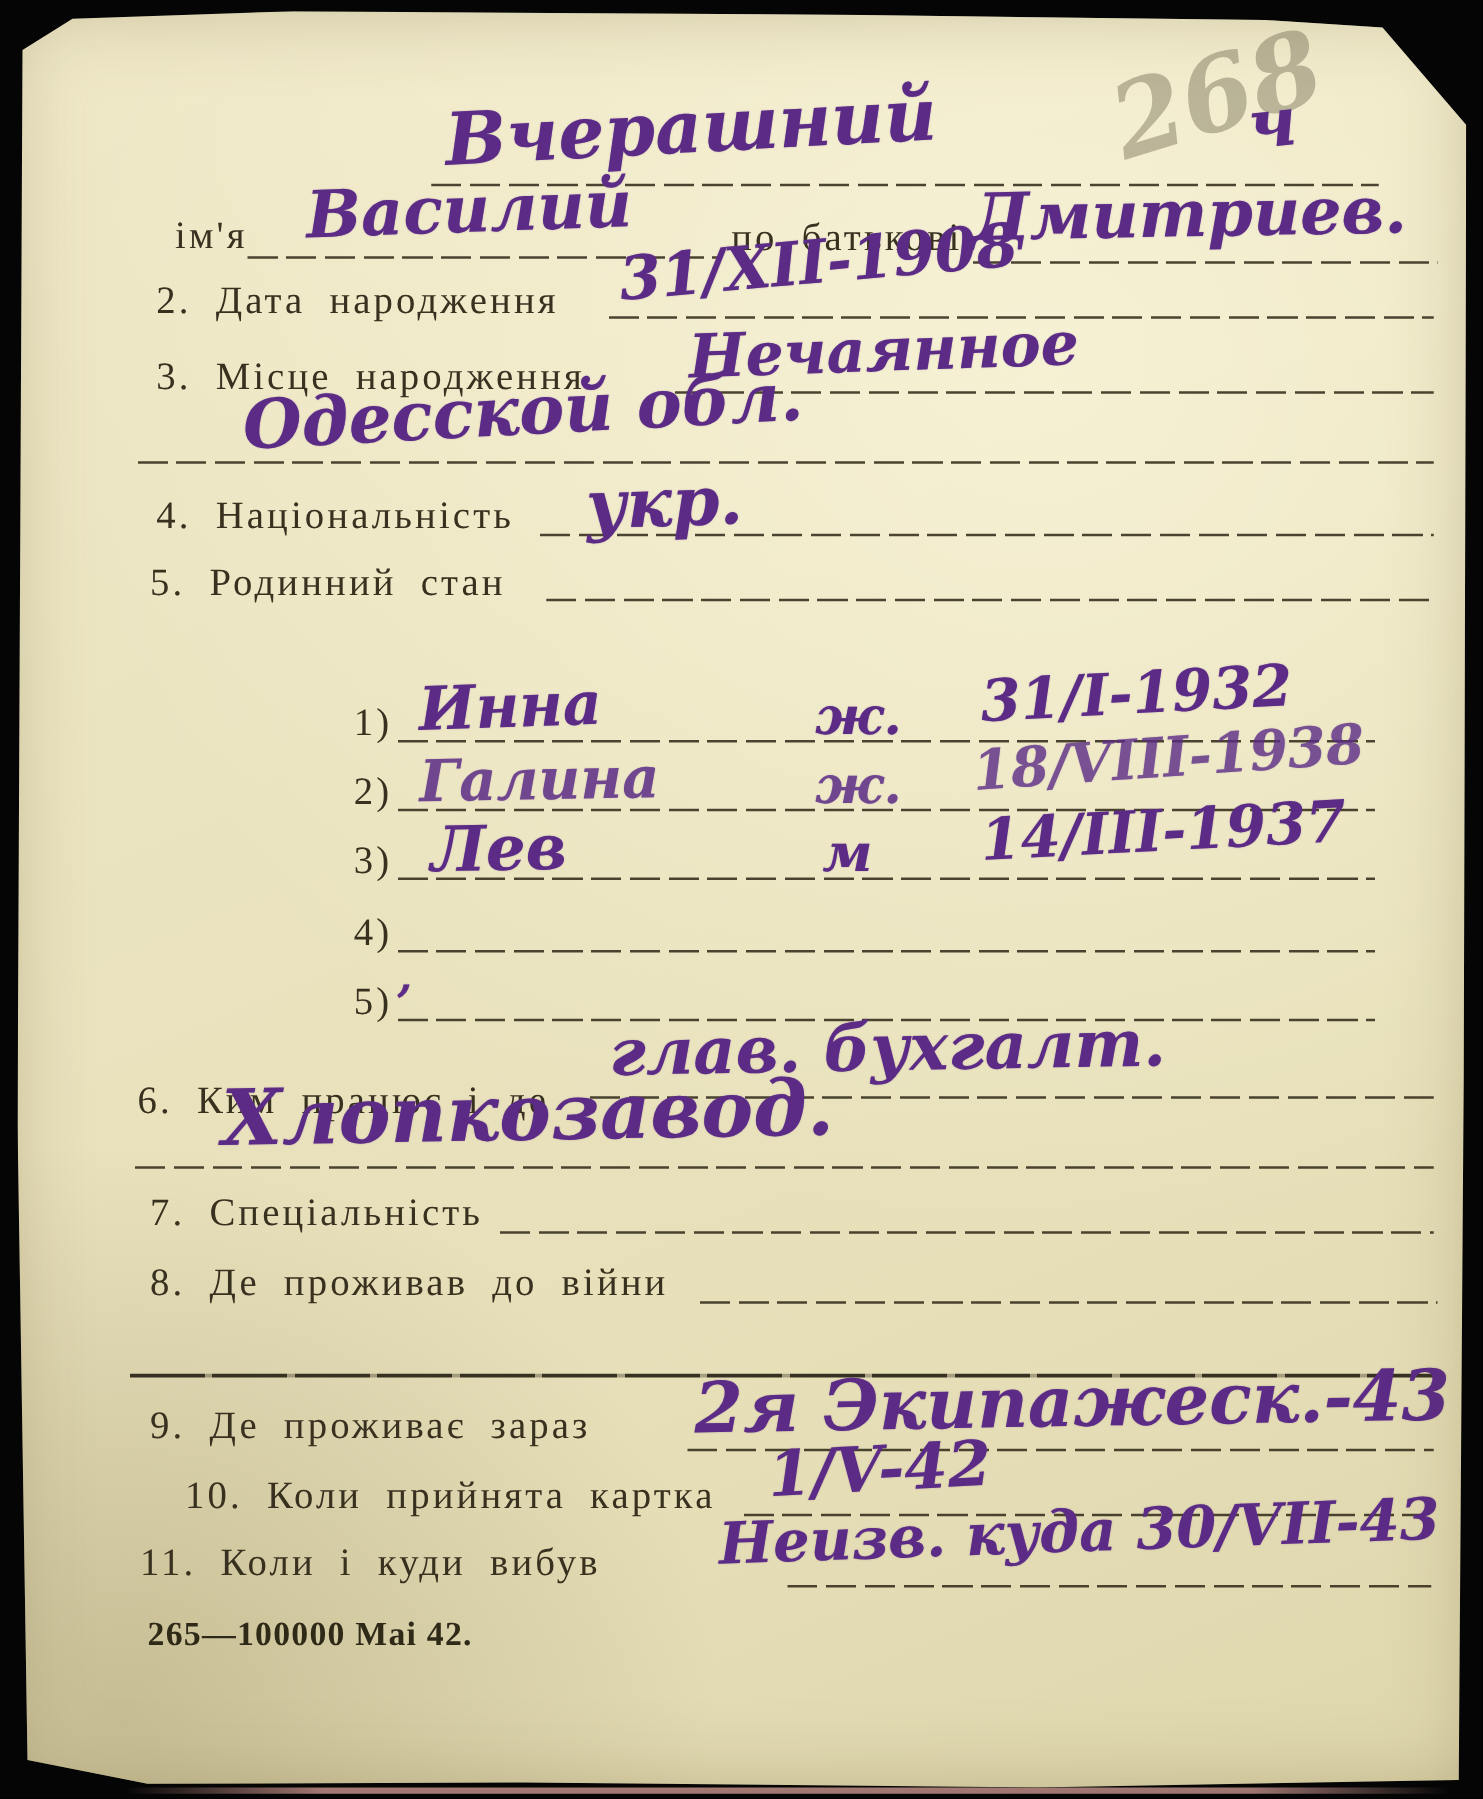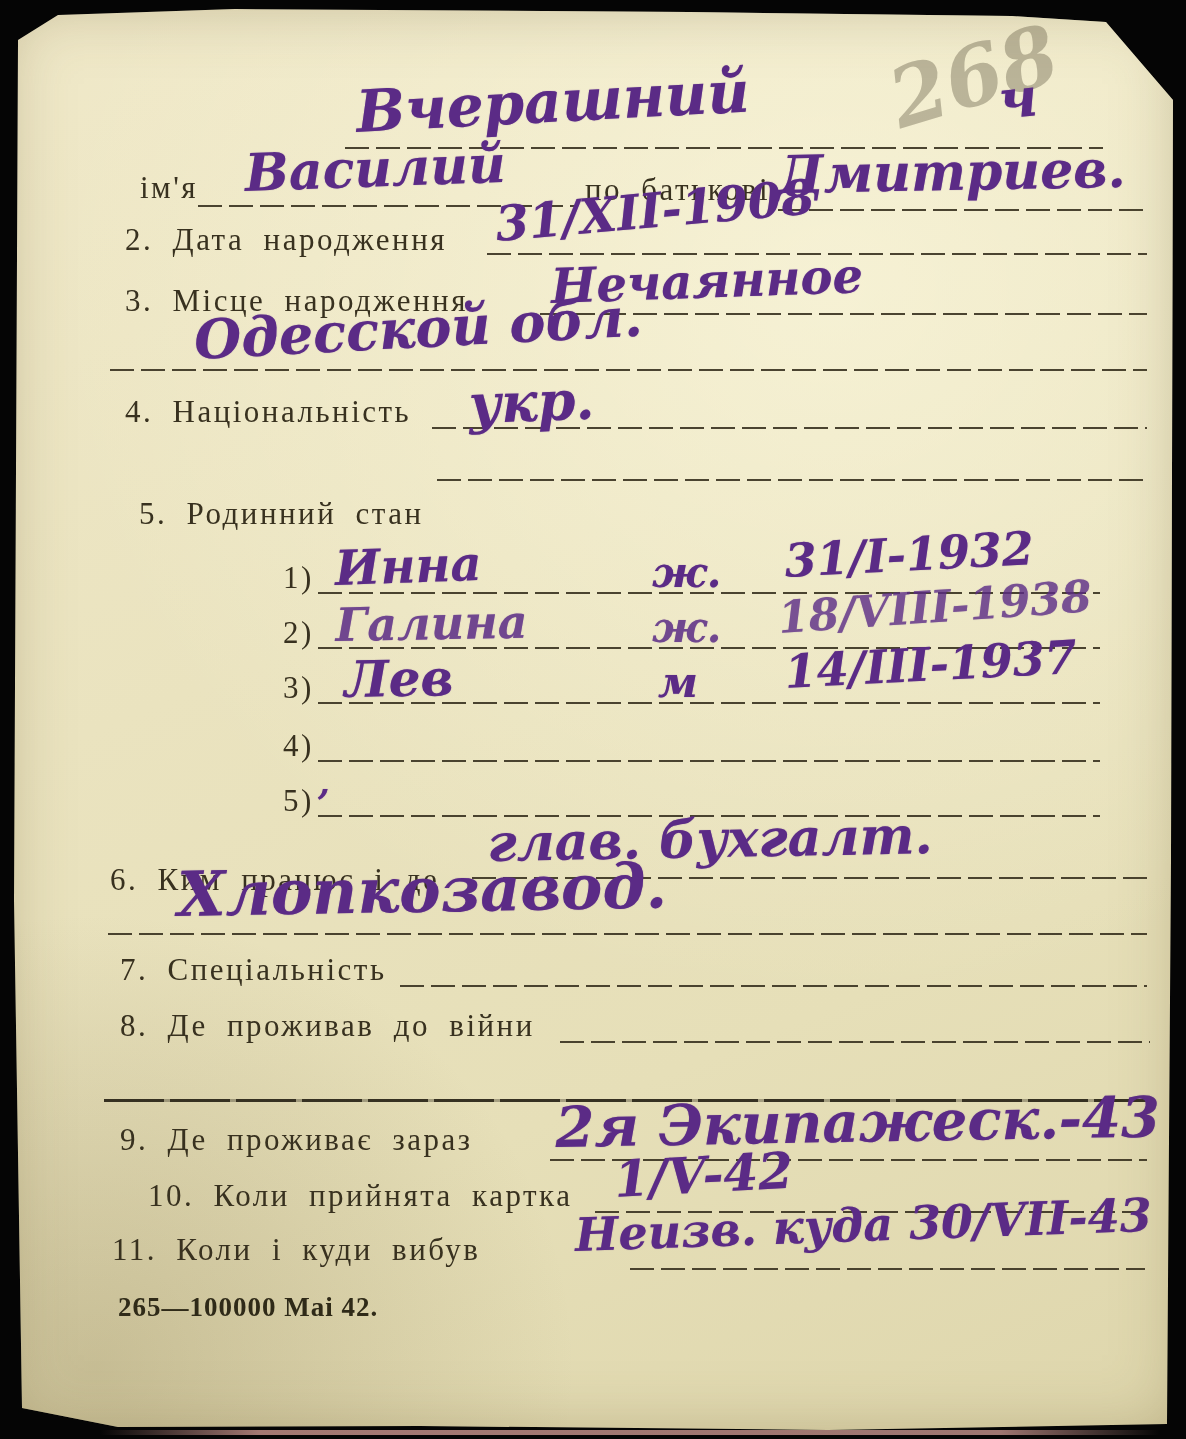--- a/index.html
+++ b/index.html
@@ -68,21 +68,21 @@
     <div class="rule" style="left:110px;top:369px;width:1037px;"></div>
     <div class="hw" style="left:196px;top:308px;font-size:54px;transform:rotate(-3deg);">Одесской обл.</div>
 
     <div class="lbl" style="left:125px;top:394px;">
       <span>4.</span>
       <span>Національність</span>
     </div>
     <div class="rule" style="left:432px;top:427px;width:715px;"></div>
     <div class="hw" style="left:470px;top:372px;font-size:54px;transform:rotate(-2deg);">укр.</div>
 
-    <div class="lbl" style="left:139px;top:448px;margin-top:48px;">
+    <div class="lbl" style="left:120px;top:448px;">
       <span>5.</span>
       <span>Родинний стан</span>
     </div>
     <div class="rule" style="left:437px;top:479px;width:710px;"></div>
     <div class="hw" style="left:460px;top:430px;font-size:46px;"></div>
 
 
     <div class="lbl" style="left:283px;top:560px;">1)</div>
     <div class="rule" style="left:318px;top:592px;width:782px;"></div>
     <div class="hw" style="left:336px;top:540px;font-size:48px;transform:rotate(-2deg);">Инна</div>

